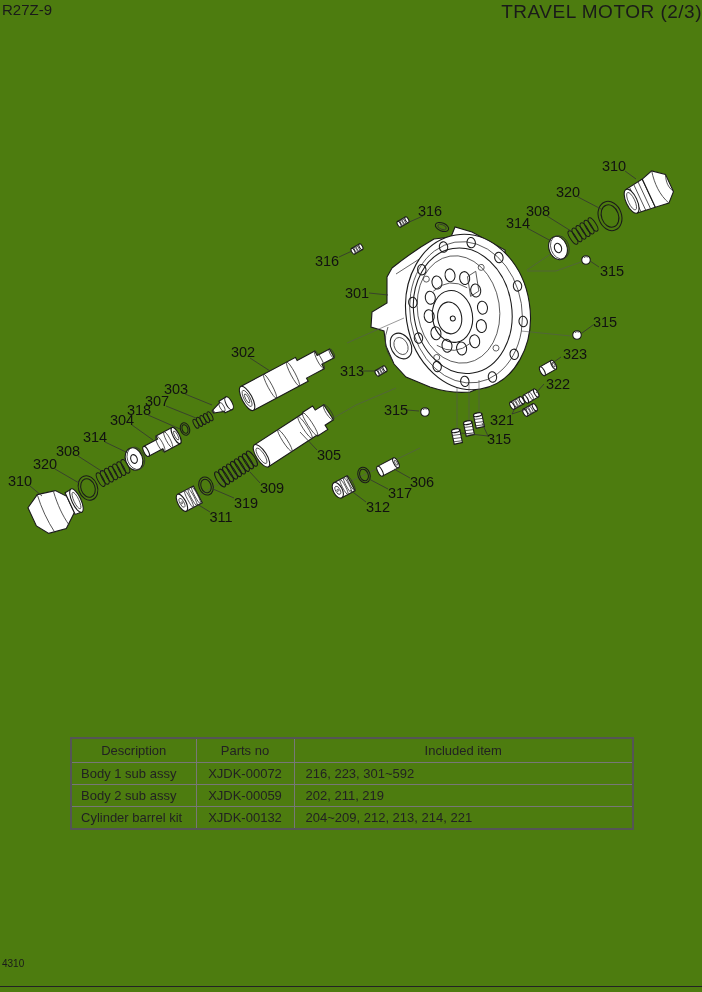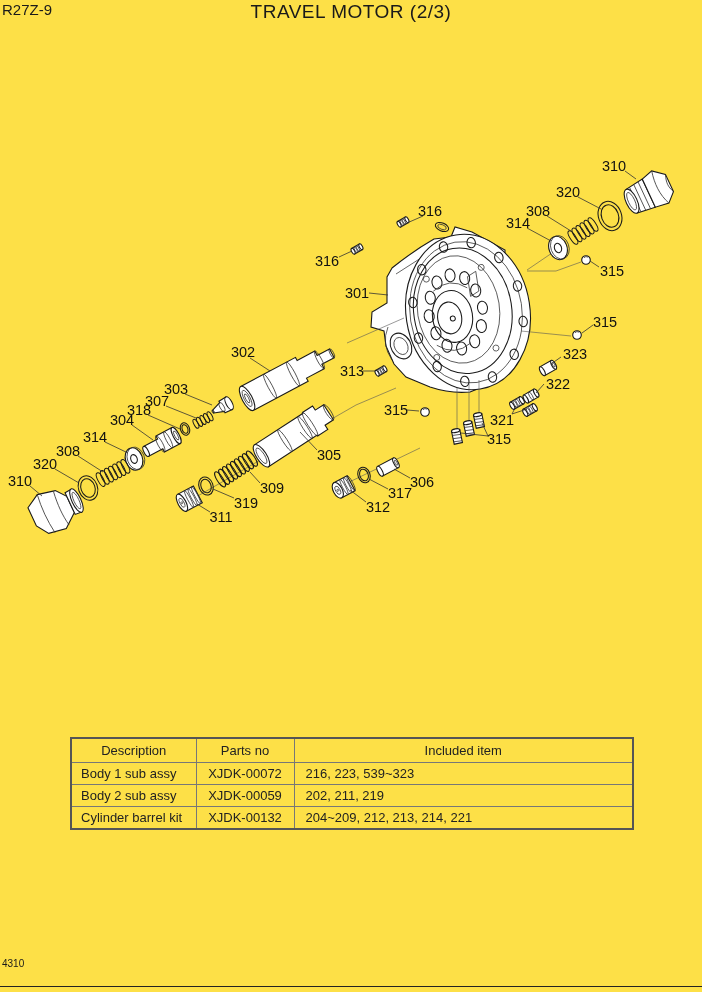--- a/index.html
+++ b/index.html
@@ -1,19 +1,19 @@
 <!DOCTYPE html>
 <html><head>
 <meta charset="utf-8">
 <style>
   html,body{margin:0;padding:0;background:#e8e8e8;}
-  .page{position:relative;width:702px;height:992px;background:#fde047;margin:0 auto;
+  .page{position:relative;width:702px;height:992px;background:#4d7c0f;margin:0 auto;
         font-family:"Liberation Sans","DejaVu Sans",sans-serif;color:#1a1a1a;overflow:hidden;}
   .model-code{position:absolute;top:1px;left:2px;font-size:15px;}
-  .page-title{position:absolute;top:1px;left:0;right:0;text-align:center;font-size:19px;letter-spacing:.5px;}
+  .page-title{position:absolute;top:1px;left:0;right:0;text-align:right;font-size:19px;letter-spacing:.5px;}
   .diagram-svg{position:absolute;top:0;left:0;}
   .parts-table{position:absolute;top:737px;left:70px;width:562px;border-collapse:collapse;
                table-layout:fixed;font-size:13px;color:#222;}
   .parts-table col.c1{width:125px}.parts-table col.c2{width:98px}.parts-table col.c3{width:339px}
   .parts-table th,.parts-table td{border:1px solid #777;font-weight:normal;white-space:nowrap;overflow:hidden;}
   .parts-table{border:2px solid #555;padding-left:32px;}
   .parts-table th{height:21px;text-align:center;}
   .parts-table td{height:19px;}
   .parts-table td.desc{padding-left:9px;text-align:left;margin-left:24px;}
   .parts-table td.pno{text-align:center;}
@@ -446,21 +446,21 @@
       <tr>
         <th>Description</th>
         <th>Parts no</th>
         <th>Included item</th>
       </tr>
     </thead>
     <tbody>
       <tr>
         <td class="desc">Body 1 sub assy</td>
         <td class="pno">XJDK-00072</td>
-        <td class="inc">216, 223, 539~323</td>
+        <td class="inc">216, 223, 301~592</td>
       </tr>
       <tr>
         <td class="desc">Body 2 sub assy</td>
         <td class="pno">XJDK-00059</td>
         <td class="inc">202, 211, 219</td>
       </tr>
       <tr>
         <td class="desc">Cylinder barrel kit</td>
         <td class="pno">XJDK-00132</td>
         <td class="inc">204~209, 212, 213, 214, 221</td>

